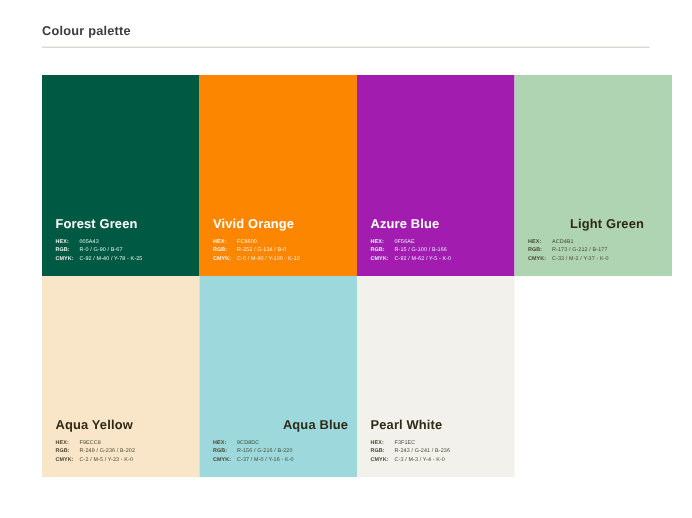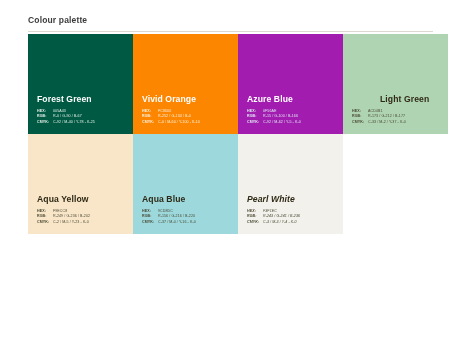--- a/index.html
+++ b/index.html
@@ -34,23 +34,23 @@
     padding-bottom: 5px;
   }
   .header-rule {
     height: 1px;
     width: 405px;
     background: #ddd9d0;
   }
   .palette-grid {
     position: absolute;
     left: 28px;
-    top: 34px;
+    top: 50px;
     width: 420px;
-    height: 200px;
+    height: 268px;
     display: grid;
     grid-template-columns: repeat(4, 1fr);
     grid-template-rows: repeat(2, 1fr);
   }
   .swatch {
     position: relative;
     box-sizing: border-box;
     padding: 0;
     overflow: hidden;
   }
@@ -130,27 +130,27 @@
       <div class="swatch" style="background: rgb(249, 230, 200);">
         <div class="swatch-info">
           <div class="swatch-name" style="color: rgb(47, 42, 22);">Aqua Yellow</div>
           <div class="spec-line" style="color: rgb(74, 74, 52);"><span class="spec-key">HEX:</span><span class="spec-val">F9ECC8</span></div>
           <div class="spec-line" style="color: rgb(74, 74, 52);"><span class="spec-key">RGB:</span><span class="spec-val">R-249 / G-236 / B-202</span></div>
           <div class="spec-line" style="color: rgb(74, 74, 52);"><span class="spec-key">CMYK:</span><span class="spec-val">C-2 / M-5 / Y-23 - K-0</span></div>
         </div>
       </div>
       <div class="swatch" style="background: rgb(156, 216, 220);">
         <div class="swatch-info">
-          <div class="swatch-name" style="color: rgb(47, 42, 22);">Aqua Blue</div>
+          <div class="swatch-name" style="color: rgb(47, 42, 22); text-align: right;">Aqua Blue</div>
           <div class="spec-line" style="color: rgb(74, 74, 52);"><span class="spec-key">HEX:</span><span class="spec-val">9CD8DC</span></div>
           <div class="spec-line" style="color: rgb(74, 74, 52);"><span class="spec-key">RGB:</span><span class="spec-val">R-156 / G-216 / B-220</span></div>
           <div class="spec-line" style="color: rgb(74, 74, 52);"><span class="spec-key">CMYK:</span><span class="spec-val">C-37 / M-0 / Y-16 - K-0</span></div>
         </div>
       </div>
-      <div class="swatch" style="background: rgb(243, 241, 236); font-style: italic;">
+      <div class="swatch" style="background: rgb(243, 241, 236);">
         <div class="swatch-info">
           <div class="swatch-name" style="color: rgb(47, 42, 22);">Pearl White</div>
           <div class="spec-line" style="color: rgb(74, 74, 52);"><span class="spec-key">HEX:</span><span class="spec-val">F3F1EC</span></div>
           <div class="spec-line" style="color: rgb(74, 74, 52);"><span class="spec-key">RGB:</span><span class="spec-val">R-243 / G-241 / B-236</span></div>
           <div class="spec-line" style="color: rgb(74, 74, 52);"><span class="spec-key">CMYK:</span><span class="spec-val">C-3 / M-3 / Y-4 - K-0</span></div>
         </div>
       </div>
     </div>
 
 </div>

